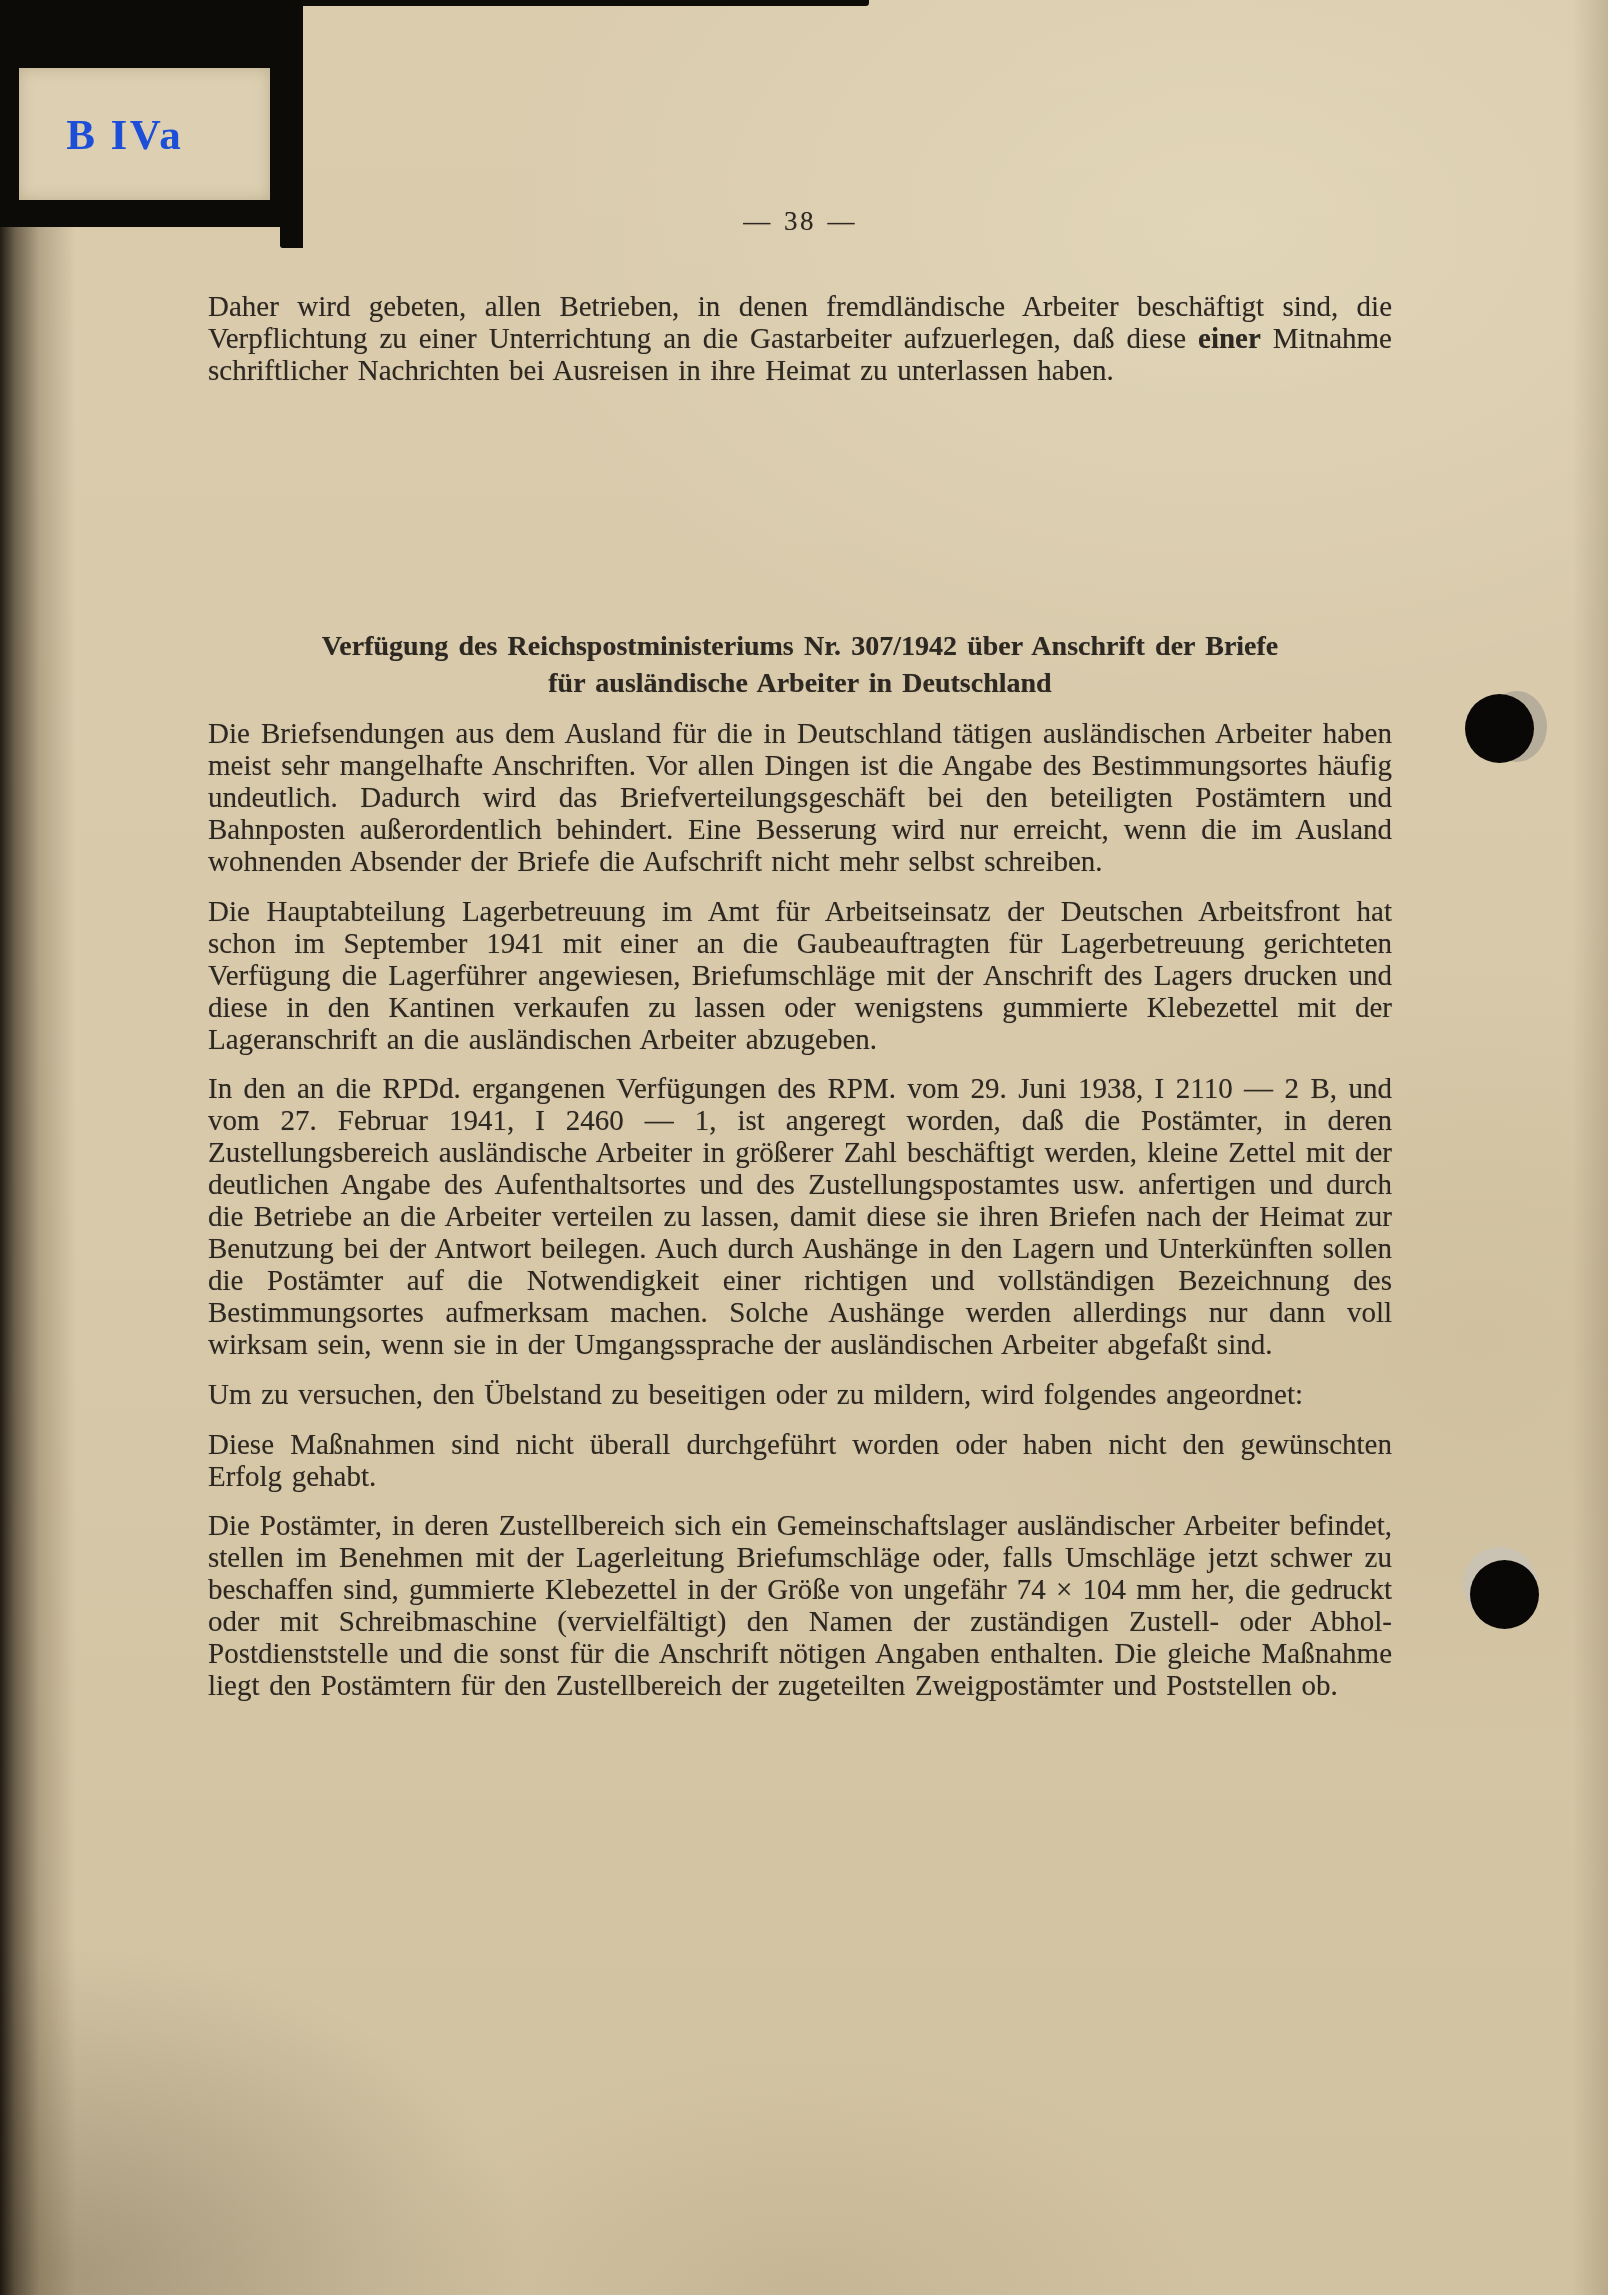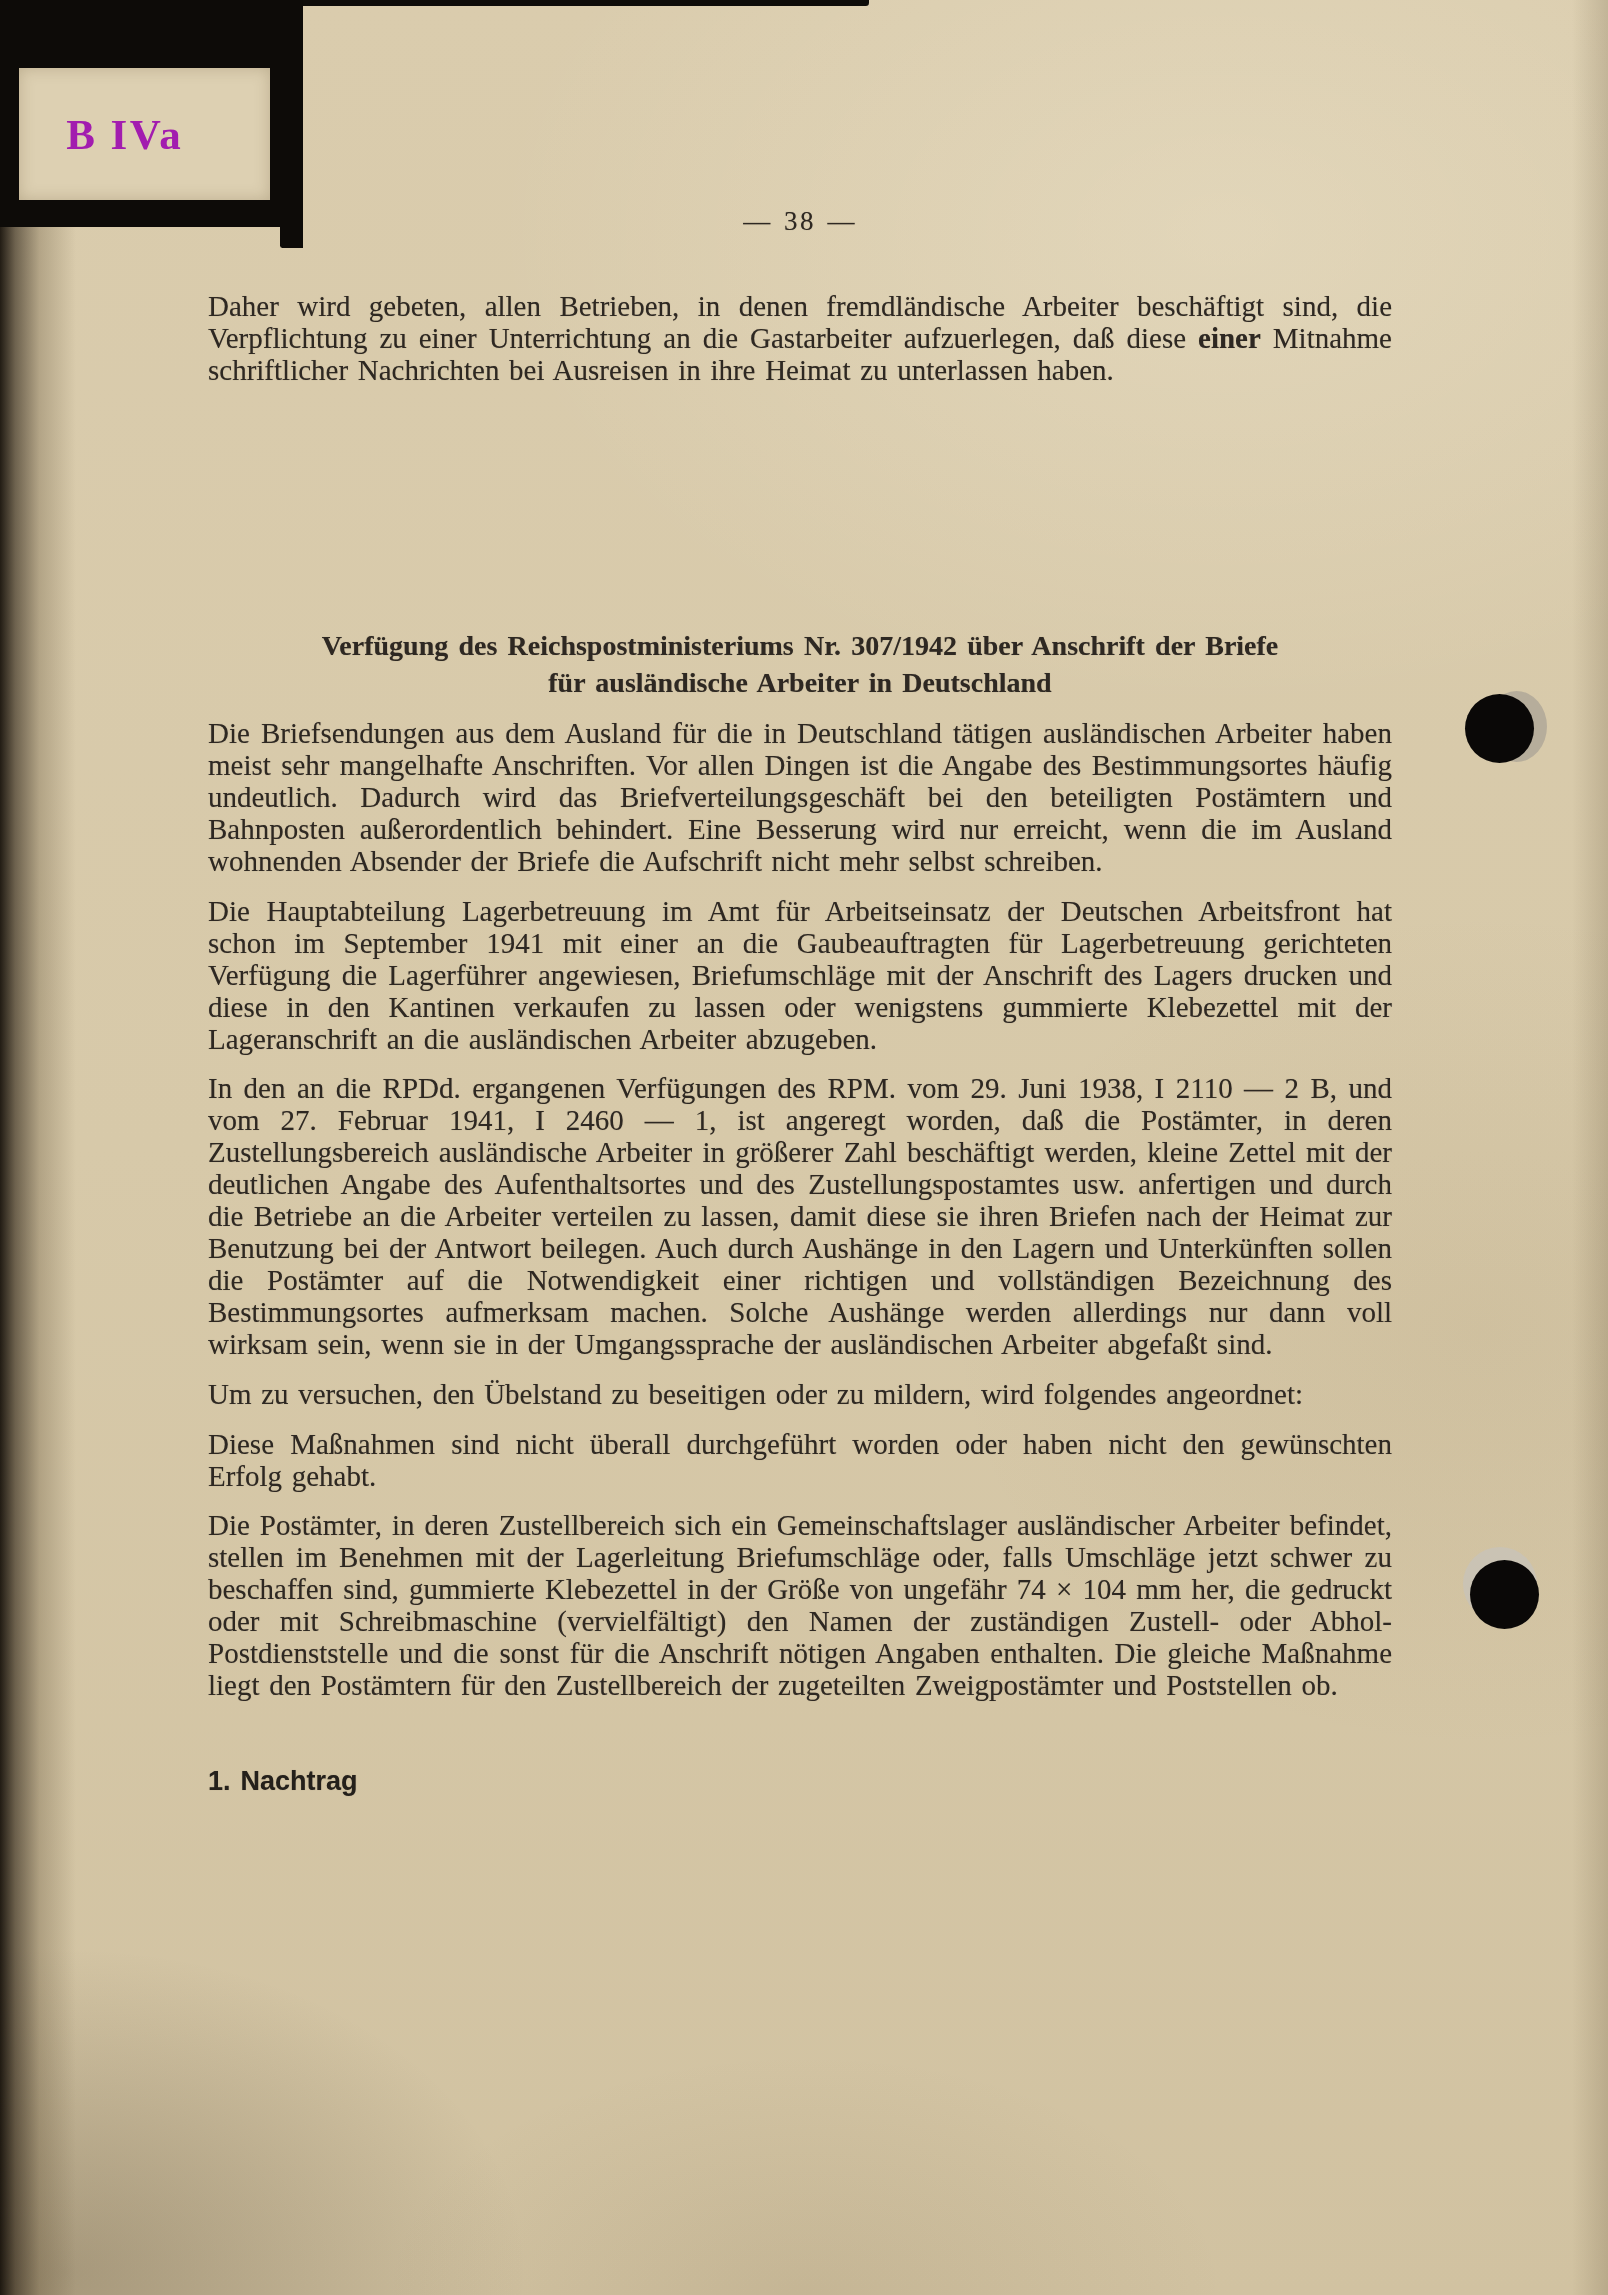--- a/index.html
+++ b/index.html
@@ -80,21 +80,21 @@
     background: #ddd0b2;
     box-shadow: inset 0 0 14.5px rgba(90,70,40,0.25);
     display: flex;
     align-items: center;
   }
   .corner-label span {
     padding-left: 47px;
     font-weight: bold;
     font-size: 43px;
     letter-spacing: 2.4px;
-    color: #a21caf;
+    color: #1d4ed8;
   }
 
   
   .punch { position: absolute; }
   .punch i { position: absolute; display: block; border-radius: 50%; }
   .punch-top { left: 1465px; top: 688px; width: 84px; height: 80px; }
   .punch-top .ring  { left: 21px; top: 3.2px;  width: 61px; height: 71px; background: #b6ad9b; }
   .punch-top .hole  { left: 0;    top: 6.4px;  width: 69px; height: 69px; background: #0a0807; }
   .punch-bottom { left: 1457px; top: 1547px; width: 90px; height: 87px; }
   .punch-bottom .ring { left: 6.4px;  top: 0;    width: 74px; height: 74px; background: #cac3b4; }
@@ -180,18 +180,17 @@
       <span class="line">für ausländische Arbeiter in Deutschland</span>
     </h2>
 
     <p class="para">Die Briefsendungen aus dem Ausland für die in Deutschland tätigen ausländischen Arbeiter haben meist sehr mangelhafte Anschriften. Vor allen Dingen ist die Angabe des Bestimmungsortes häufig undeutlich. Dadurch wird das Briefverteilungsgeschäft bei den beteiligten Postämtern und Bahnposten außerordentlich behindert. Eine Besserung wird nur erreicht, wenn die im Ausland wohnenden Absender der Briefe die Aufschrift nicht mehr selbst schreiben.</p>
     <p class="para">Die Hauptabteilung Lagerbetreuung im Amt für Arbeitseinsatz der Deutschen Arbeitsfront hat schon im September 1941 mit einer an die Gaubeauftragten für Lagerbetreuung gerichteten Verfügung die Lagerführer angewiesen, Briefumschläge mit der Anschrift des Lagers drucken und diese in den Kantinen verkaufen zu lassen oder wenigstens gummierte Klebezettel mit der Lageranschrift an die ausländischen Arbeiter abzugeben.</p>
     <p class="para">In den an die RPDd. ergangenen Verfügungen des RPM. vom 29. Juni 1938, I 2110 — 2 B, und vom 27. Februar 1941, I 2460 — 1, ist angeregt worden, daß die Postämter, in deren Zustellungsbereich ausländische Arbeiter in größerer Zahl beschäftigt werden, kleine Zettel mit der deutlichen Angabe des Aufenthaltsortes und des Zustellungspostamtes usw. anfertigen und durch die Betriebe an die Arbeiter verteilen zu lassen, damit diese sie ihren Briefen nach der Heimat zur Benutzung bei der Antwort beilegen. Auch durch Aushänge in den Lagern und Unterkünften sollen die Postämter auf die Notwendigkeit einer richtigen und vollständigen Bezeichnung des Bestimmungsortes aufmerksam machen. Solche Aushänge werden allerdings nur dann voll wirksam sein, wenn sie in der Umgangssprache der ausländischen Arbeiter abgefaßt sind.</p>
     <p class="para">Um zu versuchen, den Übelstand zu beseitigen oder zu mildern, wird folgendes angeordnet:</p>
     <p class="para">Diese Maßnahmen sind nicht überall durchgeführt worden oder haben nicht den gewünschten Erfolg gehabt.</p>
     <p class="para">Die Postämter, in deren Zustellbereich sich ein Gemeinschaftslager ausländischer Arbeiter befindet, stellen im Benehmen mit der Lagerleitung Briefumschläge oder, falls Umschläge jetzt schwer zu beschaffen sind, gummierte Klebezettel in der Größe von ungefähr 74 × 104 mm her, die gedruckt oder mit Schreibmaschine (vervielfältigt) den Namen der zuständigen Zustell- oder Abhol-Postdienststelle und die sonst für die Anschrift nötigen Angaben enthalten. Die gleiche Maßnahme liegt den Postämtern für den Zustellbereich der zugeteilten Zweigpostämter und Poststellen ob.</p>
 
-    <div class="footer-label">1. Nachtrag</div>
 
   </main>
 
 </div>
 
 
 </body></html>

